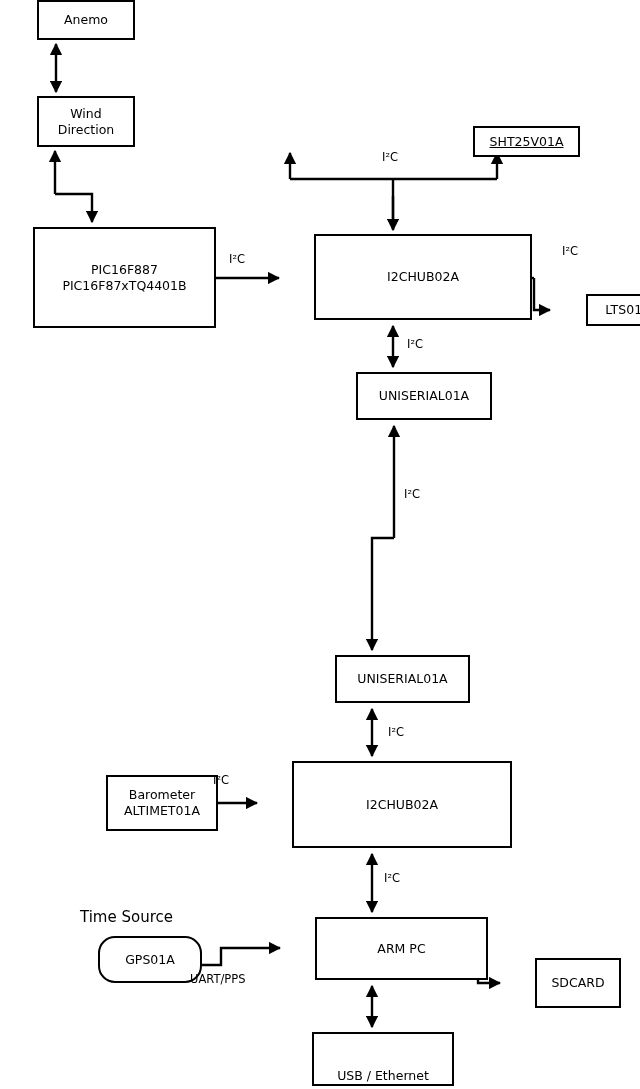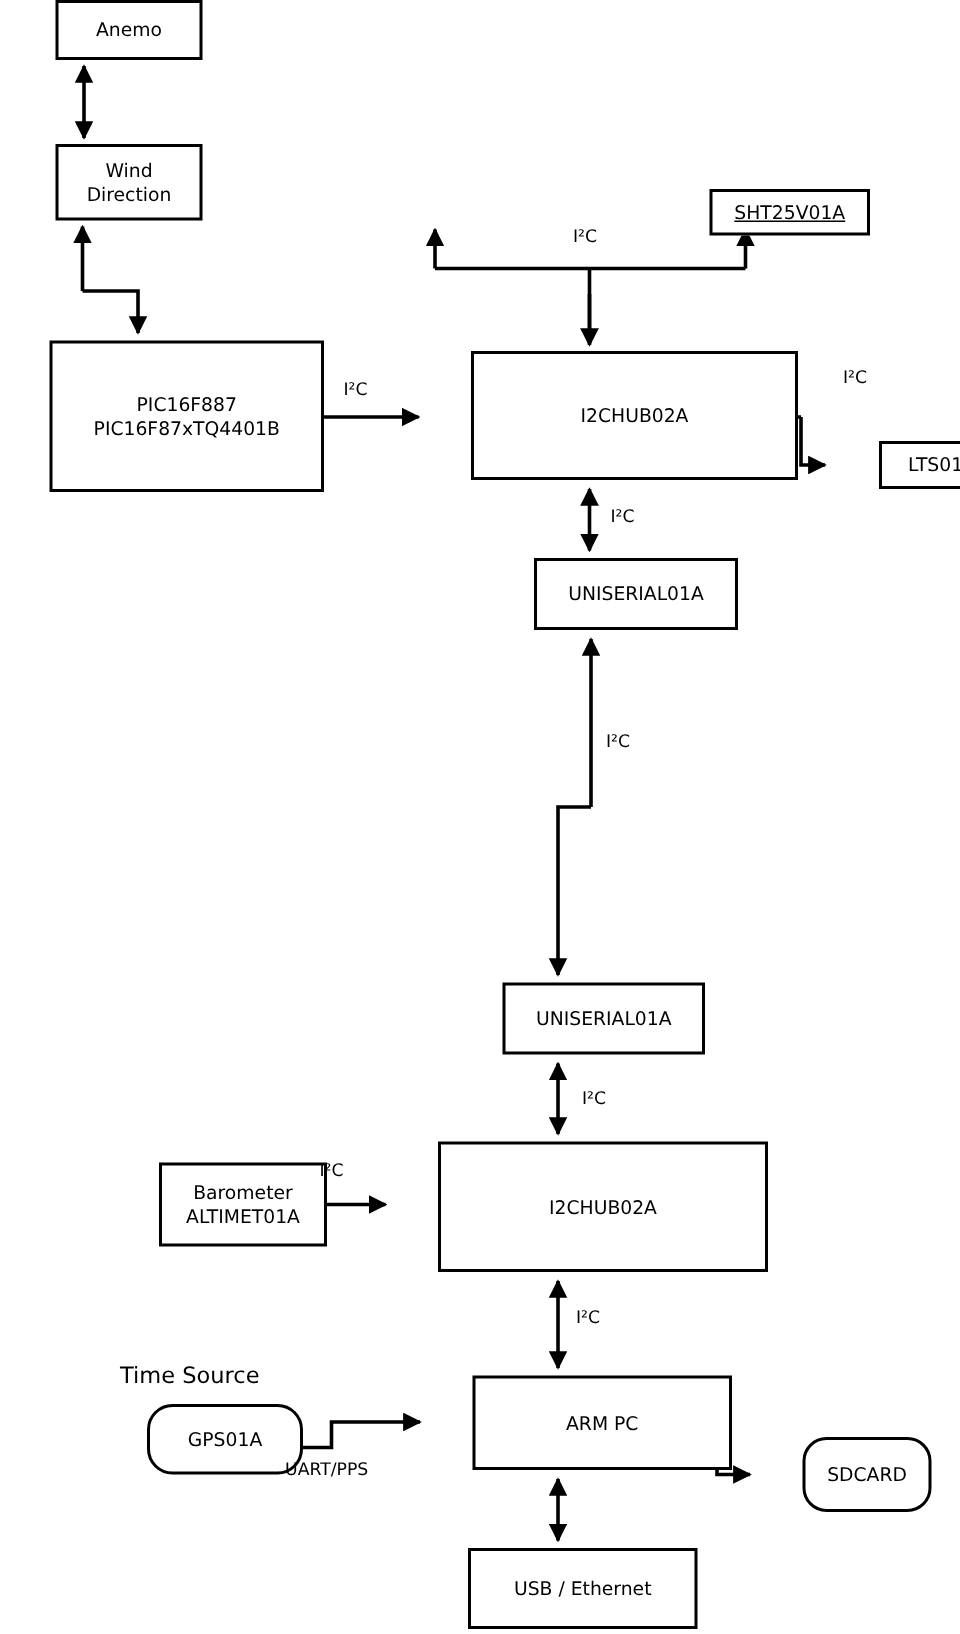--- a/index.html
+++ b/index.html
@@ -162,25 +162,25 @@
   </div>
 
   <div class="node" style="left:68px; top:936px; width:104px; height:47px;border-radius:17px;">
     <span class="node-label">GPS01A</span>
   </div>
 
   <div class="node" style="left:285px; top:917px; width:173px; height:63px;">
     <span class="node-label">ARM PC</span>
   </div>
 
-  <div class="node" style="left:505px; top:958px; width:86px; height:50px;border-radius:16px;">
+  <div class="node" style="left:505px; top:958px; width:86px; height:50px;">
     <span class="node-label">SDCARD</span>
   </div>
 
-  <div class="node" style="left:282px; top:1032px; width:153px; height:54px;">
+  <div class="node" style="left:282px; top:1032px; width:142px; height:54px;align-items:flex-end;">
     <span class="node-label">USB / Ethernet</span>
   </div>
 
   <span class="edge-label" style="left:382px; top:152px;">I²C</span>
   <span class="edge-label" style="left:229px; top:254px;">I²C</span>
   <span class="edge-label" style="left:562px; top:246px;">I²C</span>
   <span class="edge-label" style="left:407px; top:339px;">I²C</span>
   <span class="edge-label" style="left:404px; top:489px;">I²C</span>
   <span class="edge-label" style="left:388px; top:727px;">I²C</span>
   <span class="edge-label" style="left:213px; top:775px;">I²C</span>

